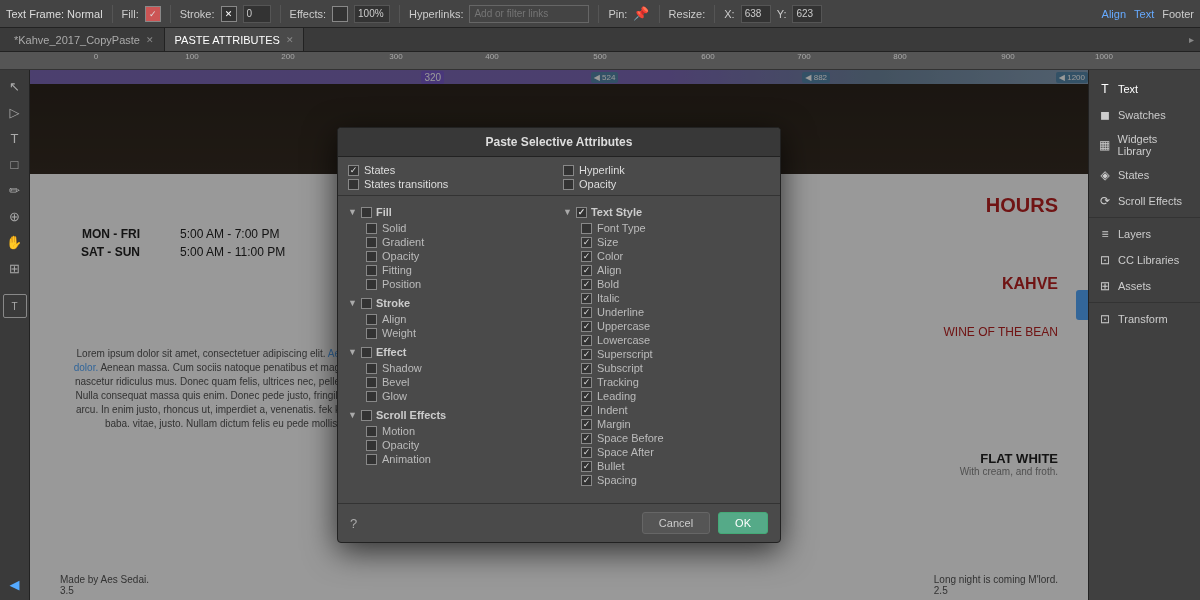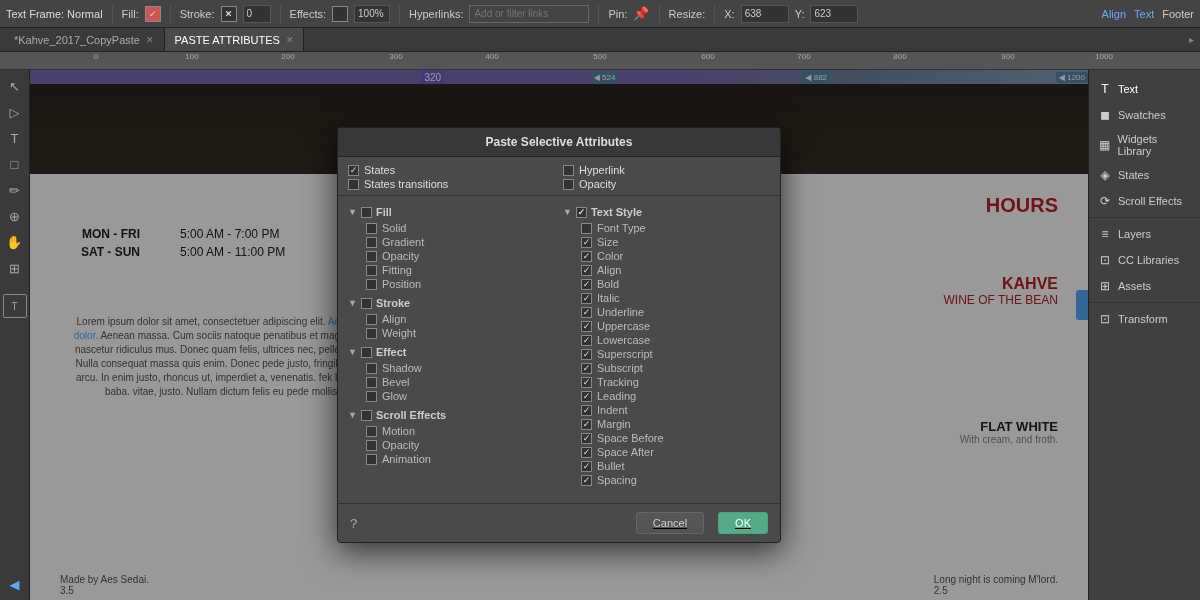--- a/index.html
+++ b/index.html
@@ -14,21 +14,21 @@
       align-items: center;
       padding: 0 6px;
       gap: 6px;
       color: #ccc;
       font-size: 11px;
     }
     .toolbar-input {
       background: #333;
       border: 1px solid #555;
       color: #ccc;
-      width: 48px;
+      width: 30px;
       height: 18px;
       padding: 0 3px;
       font-size: 10px;
     }
     .toolbar-sep { width: 1px; height: 18px; background: #555; margin: 0 3px; }
     .toolbar-link-btn {
       background: #333;
       border: 1px solid #555;
       color: #ccc;
       padding: 1px 6px;
@@ -116,21 +116,21 @@
     }
     .page-content {
       padding: 20px 30px;
       color: #222;
       text-align: right;
     }
     .hours-title { color: #b22; font-size: 20px; font-weight: bold; margin-bottom: 10px; }
     .hours-row { display: flex; gap: 40px; margin-bottom: 4px; font-size: 12px; }
     .hours-day { font-weight: bold; min-width: 80px; }
     .kahve-title { color: #b22; font-size: 16px; font-weight: bold; margin-top: 16px; }
-    .kahve-sub { color: #b22; font-size: 12px; }
+    .kahve-sub { color: #b22; font-size: 12px; margin-top: 32px; }
     .lorem-text { font-size: 10px; color: #555; margin-top: 8px; max-width: 280px; line-height: 1.4; }
     .lorem-link { color: #5af; }
     .flat-white { margin-top: 20px; }
     .fw-title { font-weight: bold; font-size: 13px; }
     .fw-sub { font-size: 10px; color: #888; }
 
     
     .right-panel {
       width: 112px;
       background: #404040;
@@ -255,21 +255,21 @@
       align-items: center;
       justify-content: space-between;
       padding: 8px 12px;
       border-top: 1px solid #333;
     }
     .dialog-help {
       color: #aaa;
       font-size: 13px;
       cursor: pointer;
     }
-    .dialog-btns { display: flex; gap: 14px; text-decoration: underline; }
+    .dialog-btns { display: flex; gap: 8px; }
     .btn-cancel, .btn-ok {
       padding: 4px 16px;
       border-radius: 3px;
       border: 1px solid #666;
       font-size: 11px;
       cursor: pointer;
     }
     .btn-cancel { background: #555; color: #ccc; }
     .btn-ok { background: #5a8; color: #fff; border-color: #4a7; }
 

